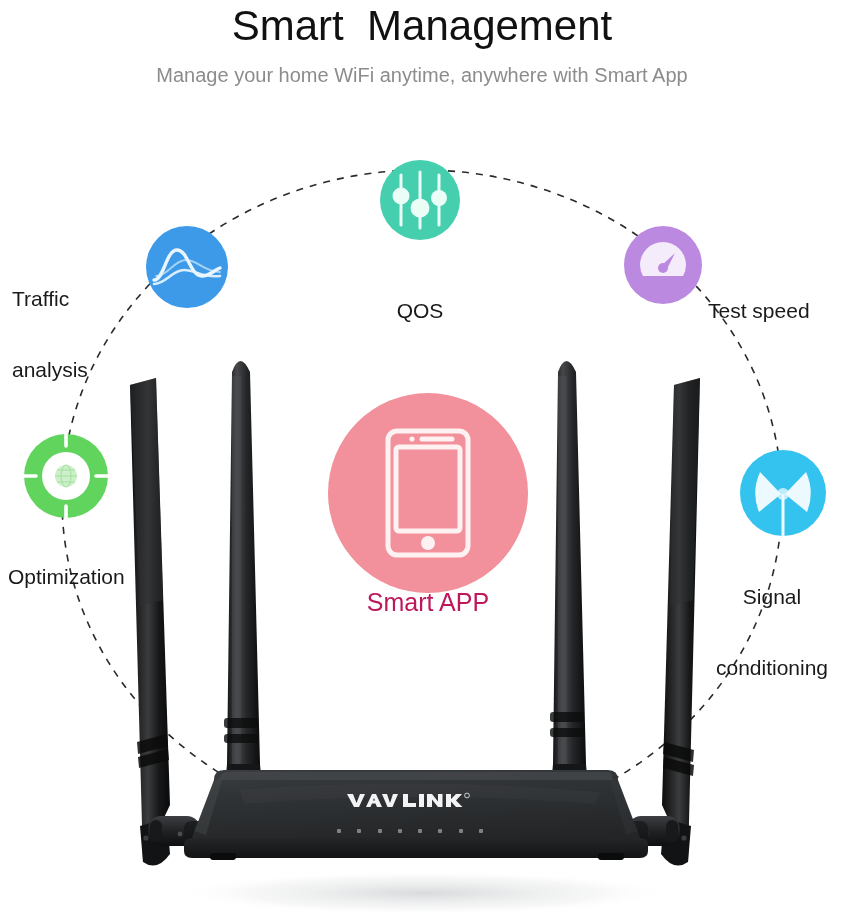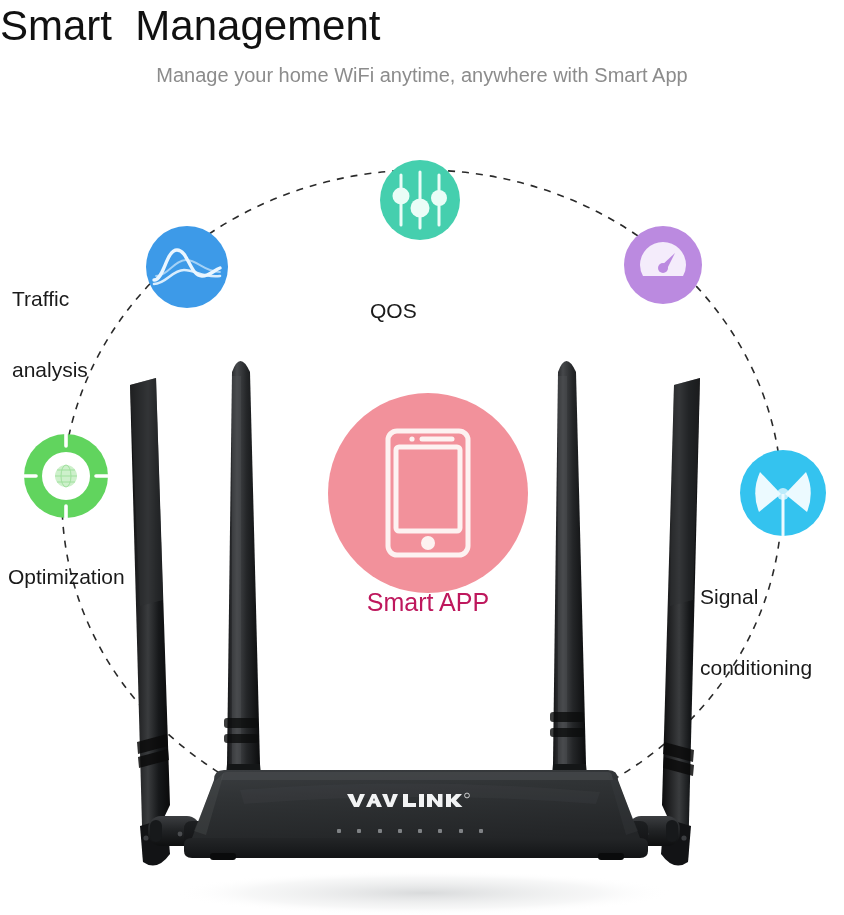--- a/index.html
+++ b/index.html
@@ -17,20 +17,21 @@
     background: #ffffff;
     overflow: hidden;
   }
 
   
   .title {
     position: absolute;
     top: 2px;
     left: 0;
     width: 844px;
+    text-align: center;
     font-size: 42px;
     font-weight: 400;
     color: #111111;
     letter-spacing: 0px;
     white-space: pre;
   }
   .subtitle {
     position: absolute;
     top: 64px;
     left: 0;
@@ -60,21 +61,21 @@
 
   .flabel {
     position: absolute;
     font-size: 21px;
     color: #1a1a1a;
     line-height: 1.12;
     white-space: pre;
   }
   .flabel.right  { text-align: left; }
   .flabel.left   { text-align: left; }
-  .flabel.center { }
+  .flabel.center { text-align: center; }
 
   
   .center-circle {
     position: absolute;
     left: 328px;
     top: 393px;
     width: 200px;
     height: 200px;
     border-radius: 50%;
   }
@@ -325,20 +326,23 @@
 
   <div class="bubble" style="left:624px; top:226px; width:78px; height:78px;">
     <svg viewBox="0 0 78 78" width="78" height="78" xmlns="http://www.w3.org/2000/svg">
       <circle cx="39" cy="39" r="39" fill="#bb8ae0"></circle>
       <g>
         <path d="M39,16 a23,23 0 0 1 23,23 a23,23 0 0 1 -3,11 l-40,0 a23,23 0 0 1 -3,-11 a23,23 0 0 1 23,-23 Z" fill="#f4ecfb"></path>
         <path d="M51,27 L37,40 L42,45 Z" fill="#bb8ae0"></path>
         <circle cx="39" cy="42" r="5" fill="#bb8ae0"></circle>
       </g>
     </svg>
+  </div>
+  <div class="flabel left" style="left:708px; top:252px; width:136px;">
+    <div>Test speed</div>
   </div>
 
   <div class="bubble" style="left:24px; top:434px; width:84px; height:84px;">
     <svg viewBox="0 0 84 84" width="84" height="84" xmlns="http://www.w3.org/2000/svg">
       <circle cx="42" cy="42" r="42" fill="#61d45e"></circle>
       <circle cx="42" cy="42" r="24" fill="#ffffff"></circle>
       <g>
         <circle cx="42" cy="42" r="11" fill="#cdf0cb"></circle>
         <g stroke="#9fe09d" stroke-width="1" fill="none">
           <ellipse cx="42" cy="42" rx="5" ry="11"></ellipse>

